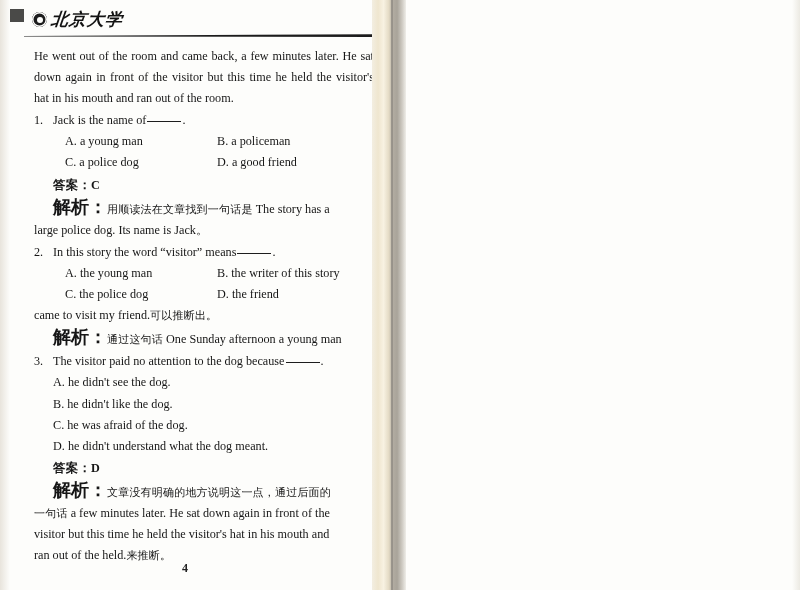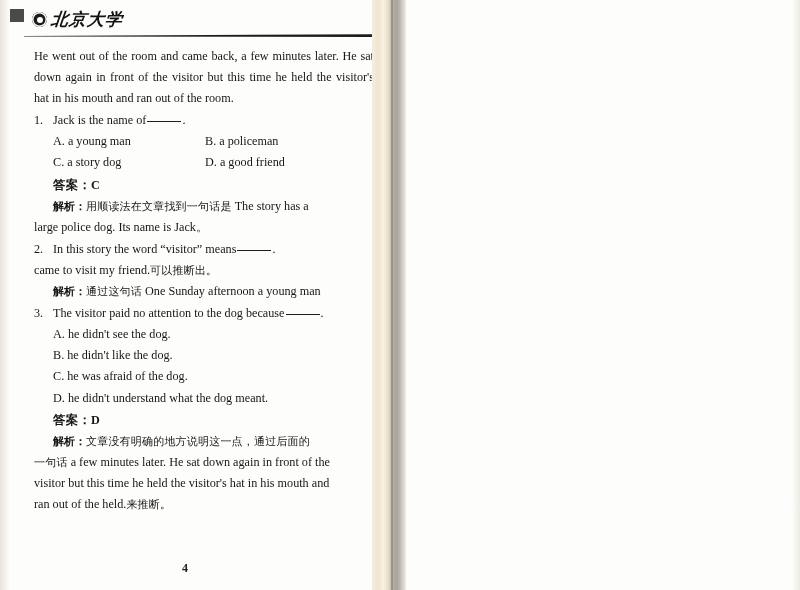--- a/index.html
+++ b/index.html
@@ -167,40 +167,41 @@
     vertical-align: 2px;
     margin: 0 1px;
   }
 
   
   .opts {
     padding-left: 19px;
   }
   .opt-row {
     display: flex;
+    margin-left: 12px;
   }
   .opt-row > span:first-child { flex: 0 0 152px; }
   .opt-row > span:last-child  { flex: 1 1 auto; }
 
   .cn {
     font-family: "DejaVu Sans", "Liberation Sans", sans-serif;
   }
   .ans {
     padding-left: 19px;
     font-weight: 700;
     letter-spacing: .3px;
   }
   .ans .lbl {
     font-family: "DejaVu Sans", sans-serif;
     font-size: 12.4px;
   }
   .exp-lbl {
     font-family: "DejaVu Sans", sans-serif;
     font-weight: 700;
-    font-size: 11px;
+    font-size: 18px;
   }
   .exp {
     text-align: justify;
     text-align-last: left;
   }
   .exp-first { padding-left: 19px; }
 
   .cn-run {
     font-family: "DejaVu Sans", sans-serif;
     font-size: 11px;
@@ -246,34 +247,44 @@
         <span class="q-text">
           <span>Jack is the name of</span><span class="blank"></span><span>.</span>
         </span>
       </div>
       <div class="opts">
         <div class="opt-row">
           <span>A. a young man</span>
           <span>B. a policeman</span>
         </div>
         <div class="opt-row">
-          <span>C. a story dog</span>
+          <span>C. a police dog</span>
           <span>D. a good friend</span>
         </div>
       </div>
       <p class="ans"><span class="lbl cn">答案：</span><span>C</span></p>
       <p class="exp exp-first"><span class="exp-lbl">解析：</span><span class="cn-run">用顺读法在文章找到一句话是</span> <span>The story has a</span></p>
       <p class="exp">large police dog. Its name is Jack。</p>
 
       <div class="q">
         <span class="q-num">2.</span>
         <span class="q-text">
           <span>In this story the word “visitor” means</span><span class="blank"></span><span>.</span>
         </span>
       </div>
+      <div class="opts">
+        <div class="opt-row">
+          <span>A. the young man</span>
+          <span>B. the writer of this story</span>
+        </div>
+        <div class="opt-row">
+          <span>C. the police dog</span>
+          <span>D. the friend</span>
+        </div>
+      </div>
       <p class="exp"><span>came to visit my friend.</span><span class="cn-run">可以推断出。</span></p>
       <p class="exp exp-first"><span class="exp-lbl">解析：</span><span class="cn-run">通过这句话</span> <span>One Sunday afternoon a young man</span></p>
 
       <div class="q">
         <span class="q-num">3.</span>
         <span class="q-text">
           <span>The visitor paid no attention to the dog because</span><span class="blank"></span><span>.</span>
         </span>
       </div>
       <div class="opts">

